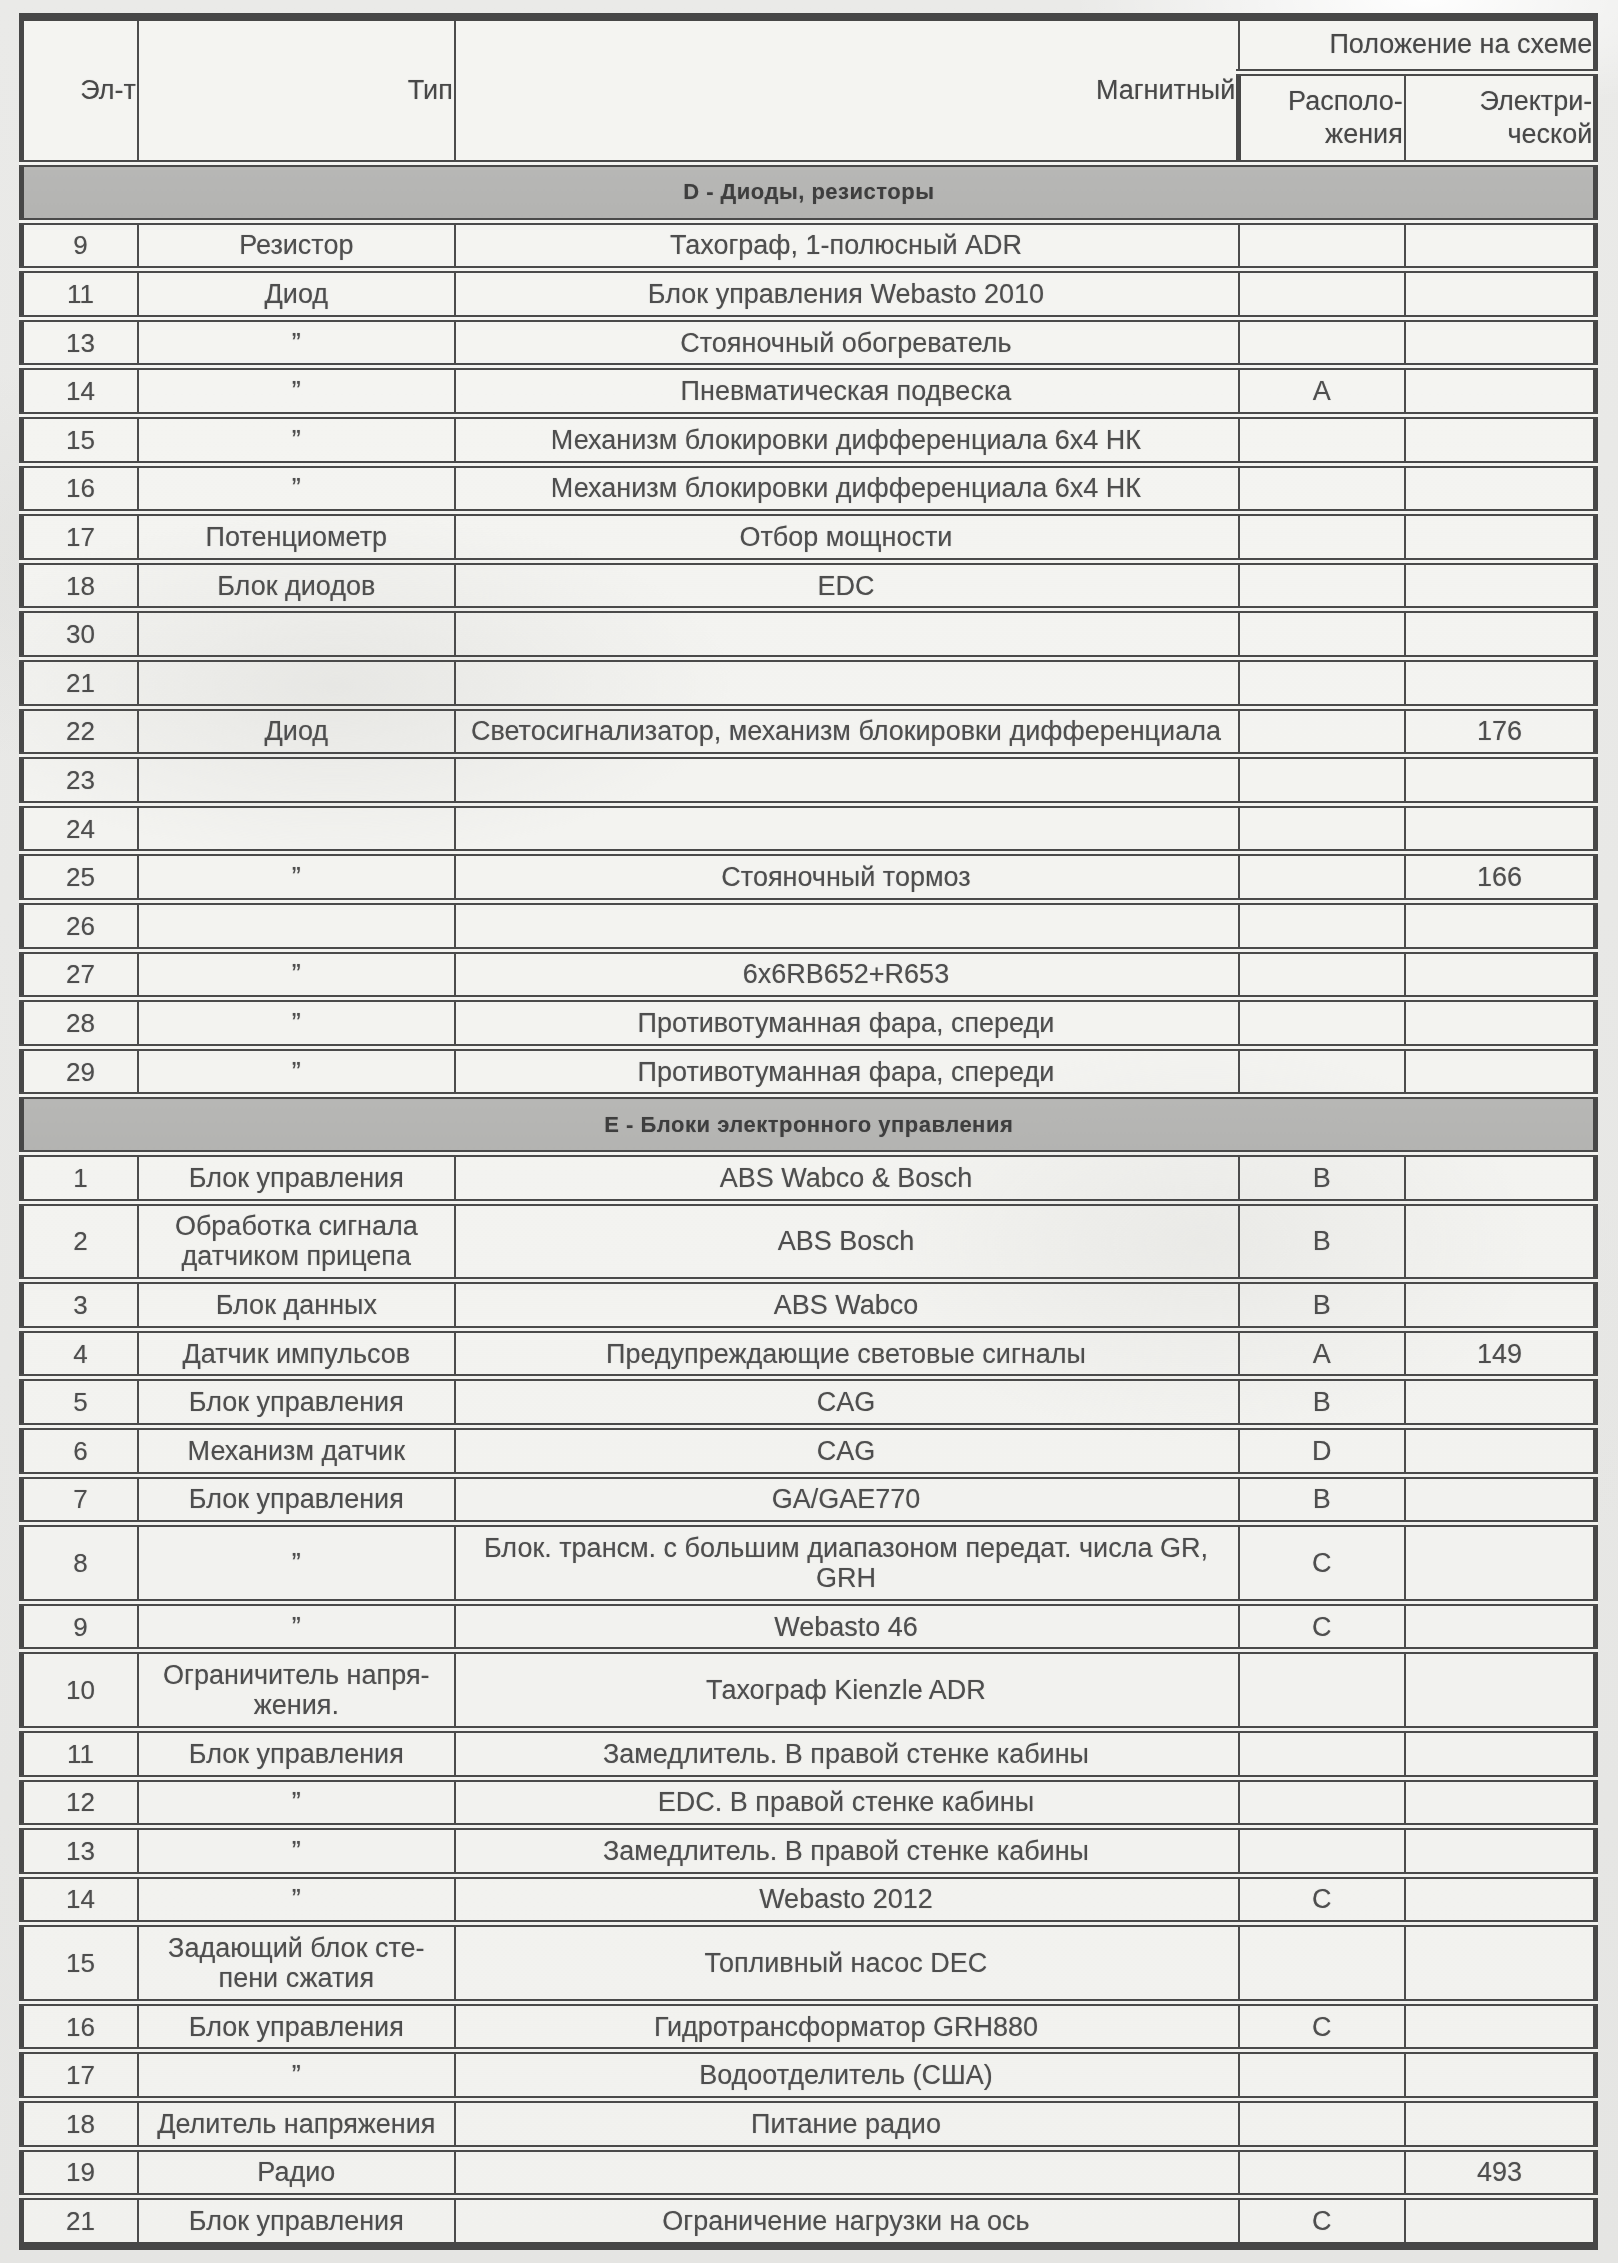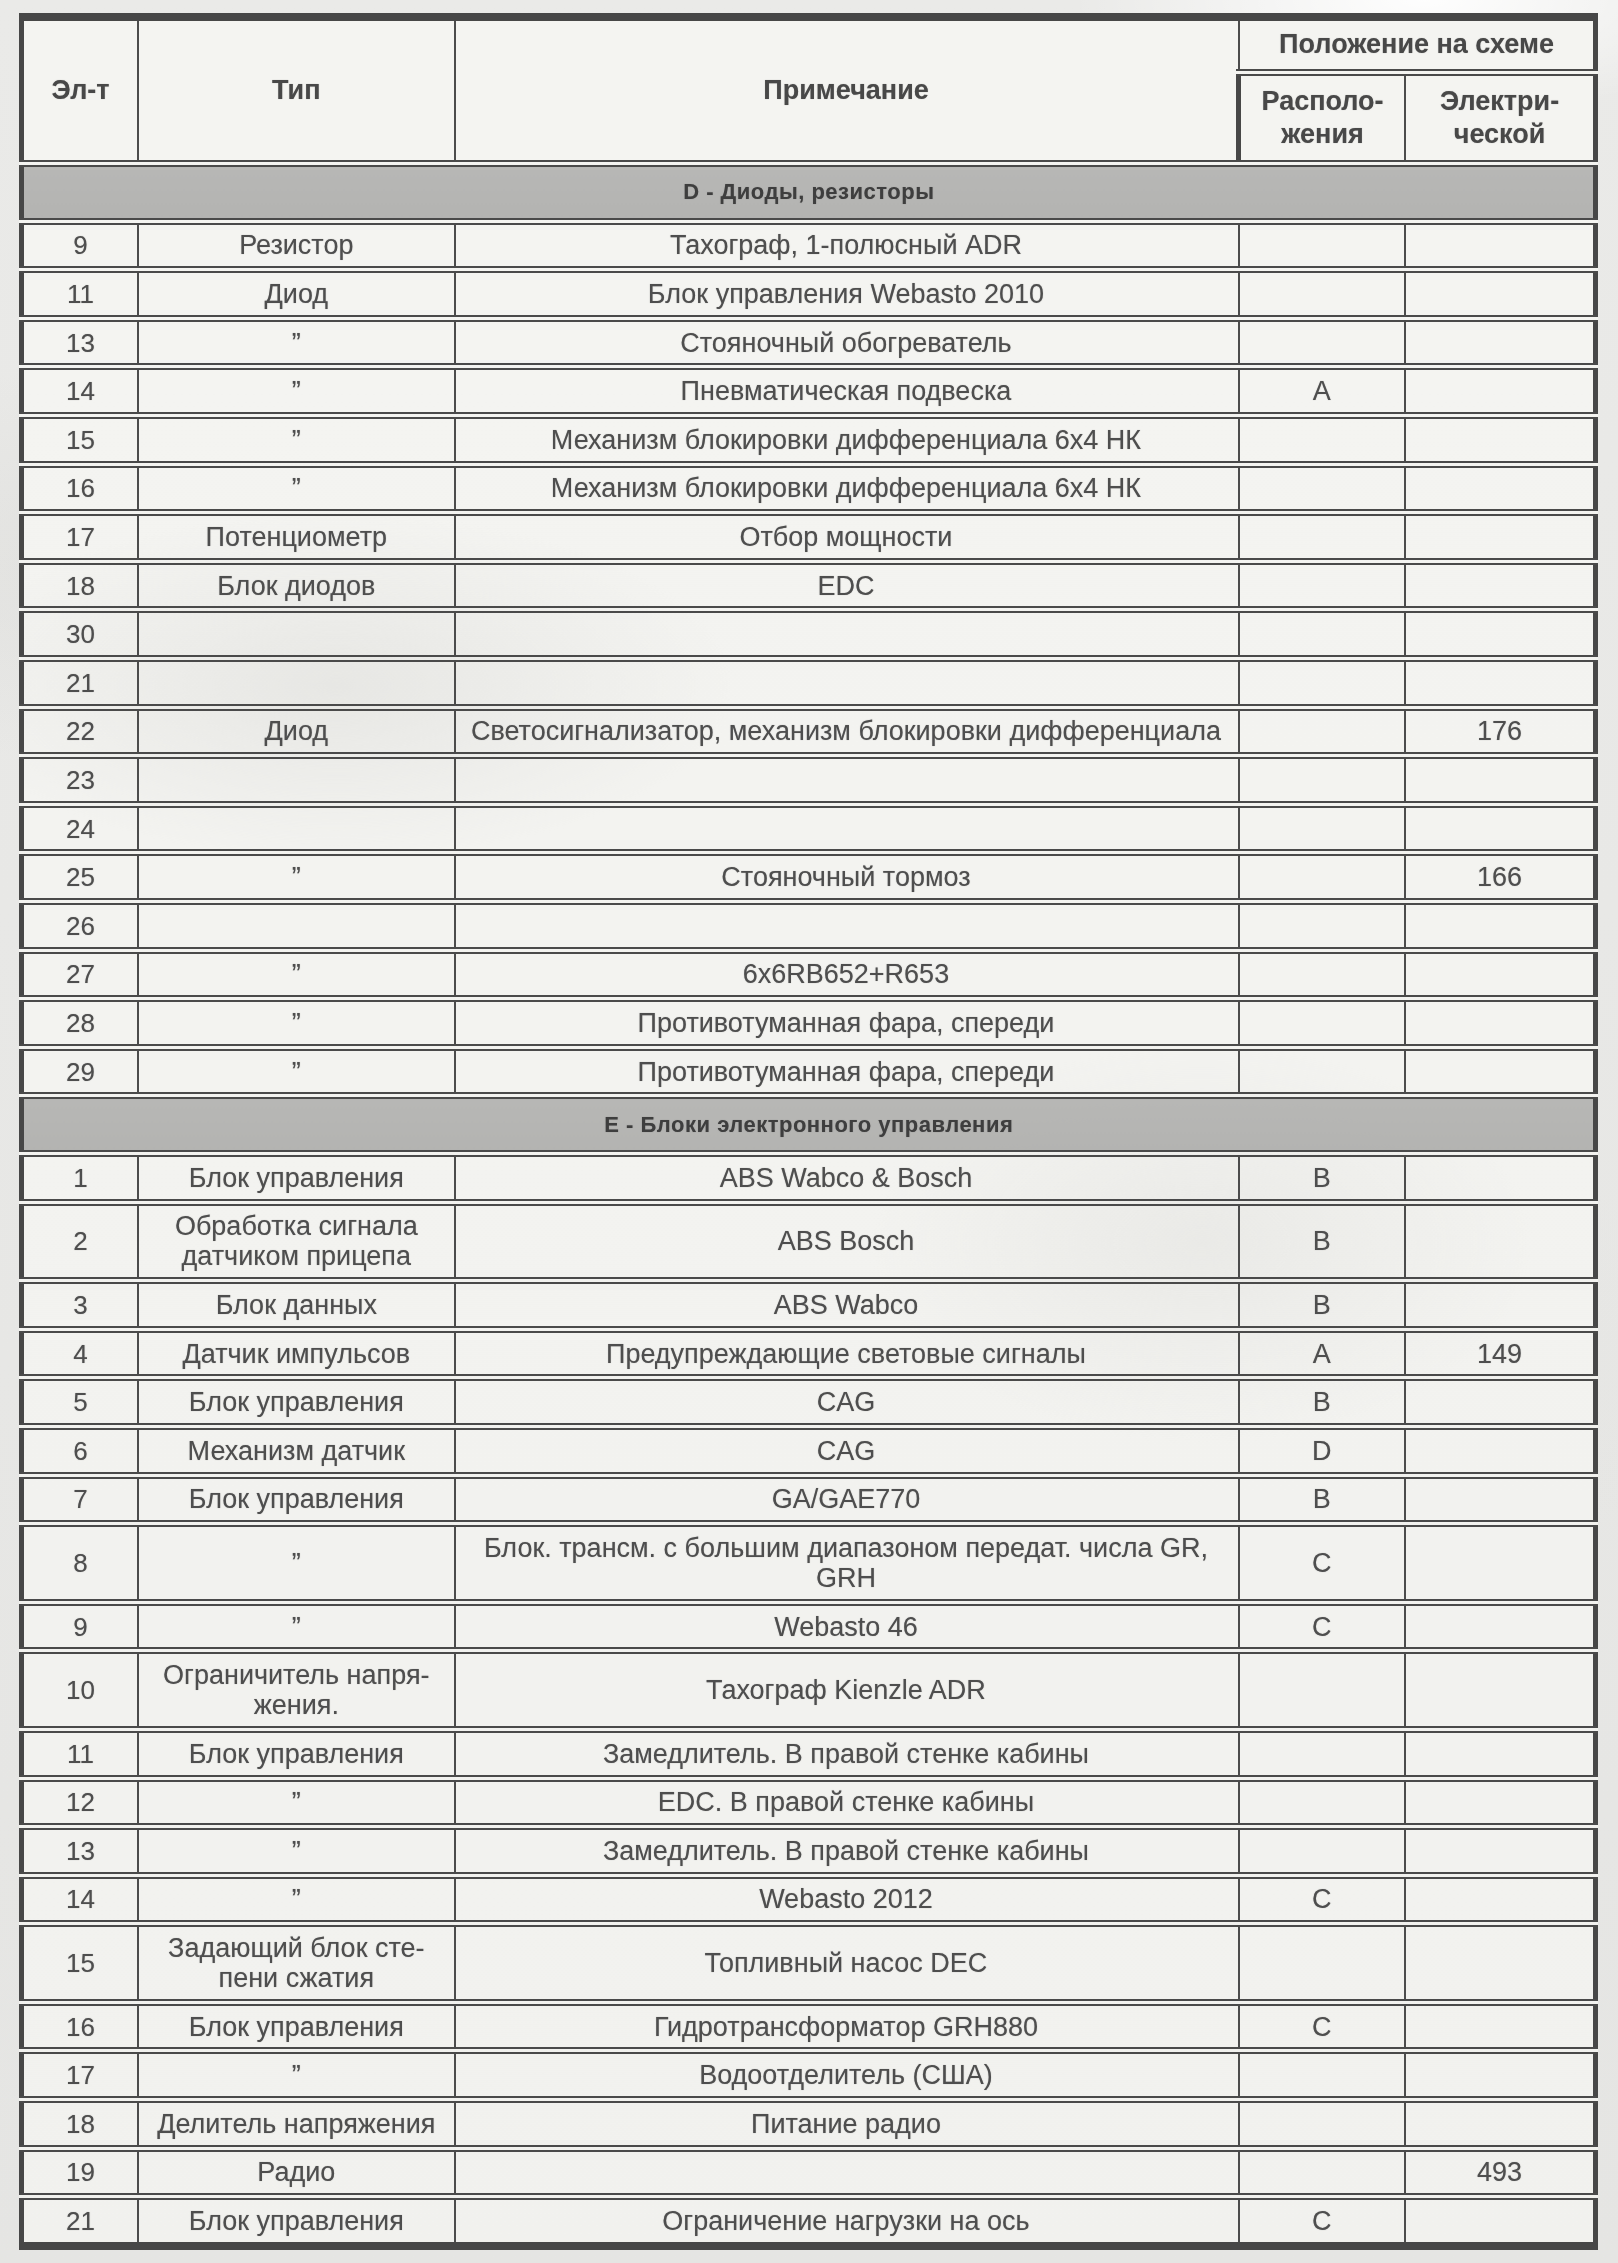--- a/index.html
+++ b/index.html
@@ -46,22 +46,23 @@
     text-align: center;
     overflow: hidden;
   }
   thead tr.hrow1 th { border-top: 8.7px solid #474747; }
   tbody tr:last-child td { border-bottom: 8.7px solid #474747; }
   th:first-child, td:first-child { border-left: 5.8px solid #474747; }
   th:last-child, td:last-child { border-right: 5.8px solid #474747; }
 
   thead th {
     font-size: 27px;
-    font-weight: 700;
+    font-weight: 400;
     color: #484848;
+    text-align: right;
   }
   tr.hrow1 { height: 56px; }
   tr.hrow2 { height: 91px; }
   th.h-sub { white-space: pre-line; line-height: 33px; }
 
   td.section-cell {
     height: 39px;
     background: linear-gradient(rgba(180,180,178,0.95), rgba(176,176,174,0.95));
     font-weight: bold;
     font-size: 22px;
@@ -86,21 +87,21 @@
       <col class="c-el">
         <col class="c-type">
         <col class="c-note">
         <col class="c-loc">
         <col class="c-elec">
     </colgroup>
     <thead>
       <tr class="hrow1">
         <th rowspan="2">Эл-т</th>
         <th rowspan="2">Тип</th>
-        <th rowspan="2">Примечание</th>
+        <th rowspan="2">Магнитный</th>
         <th colspan="2">Положение на схеме</th>
       </tr>
       <tr class="hrow2">
         <th class="h-sub">Располо-
 жения</th>
         <th class="h-sub">Электри-
 ческой</th>
       </tr>
     </thead>
     <tbody id="tbody">

